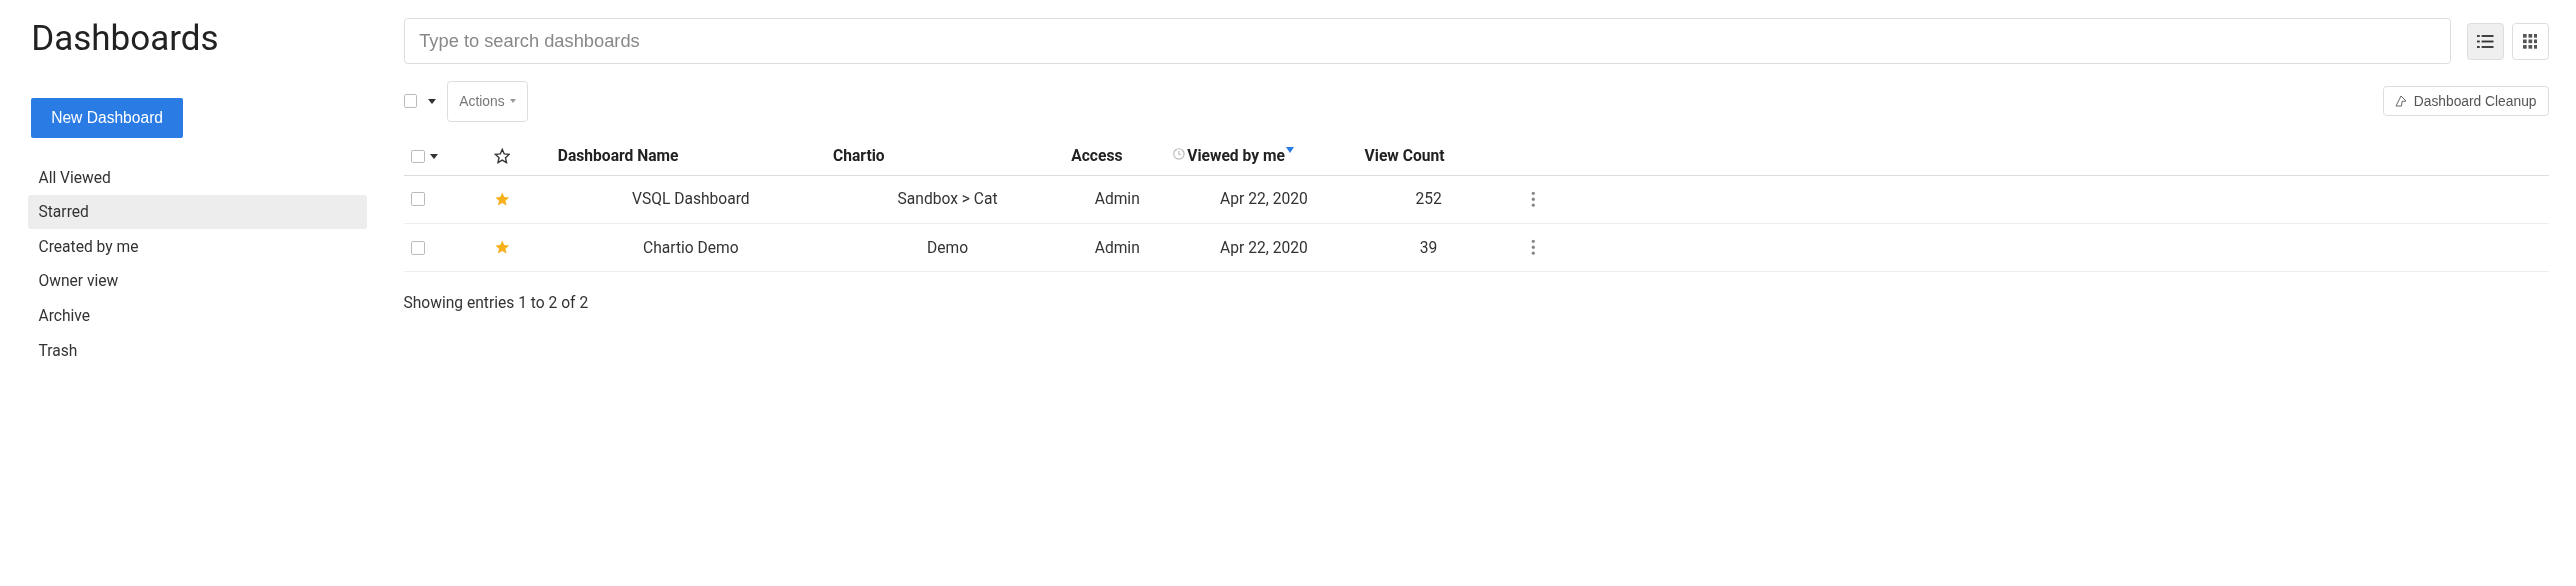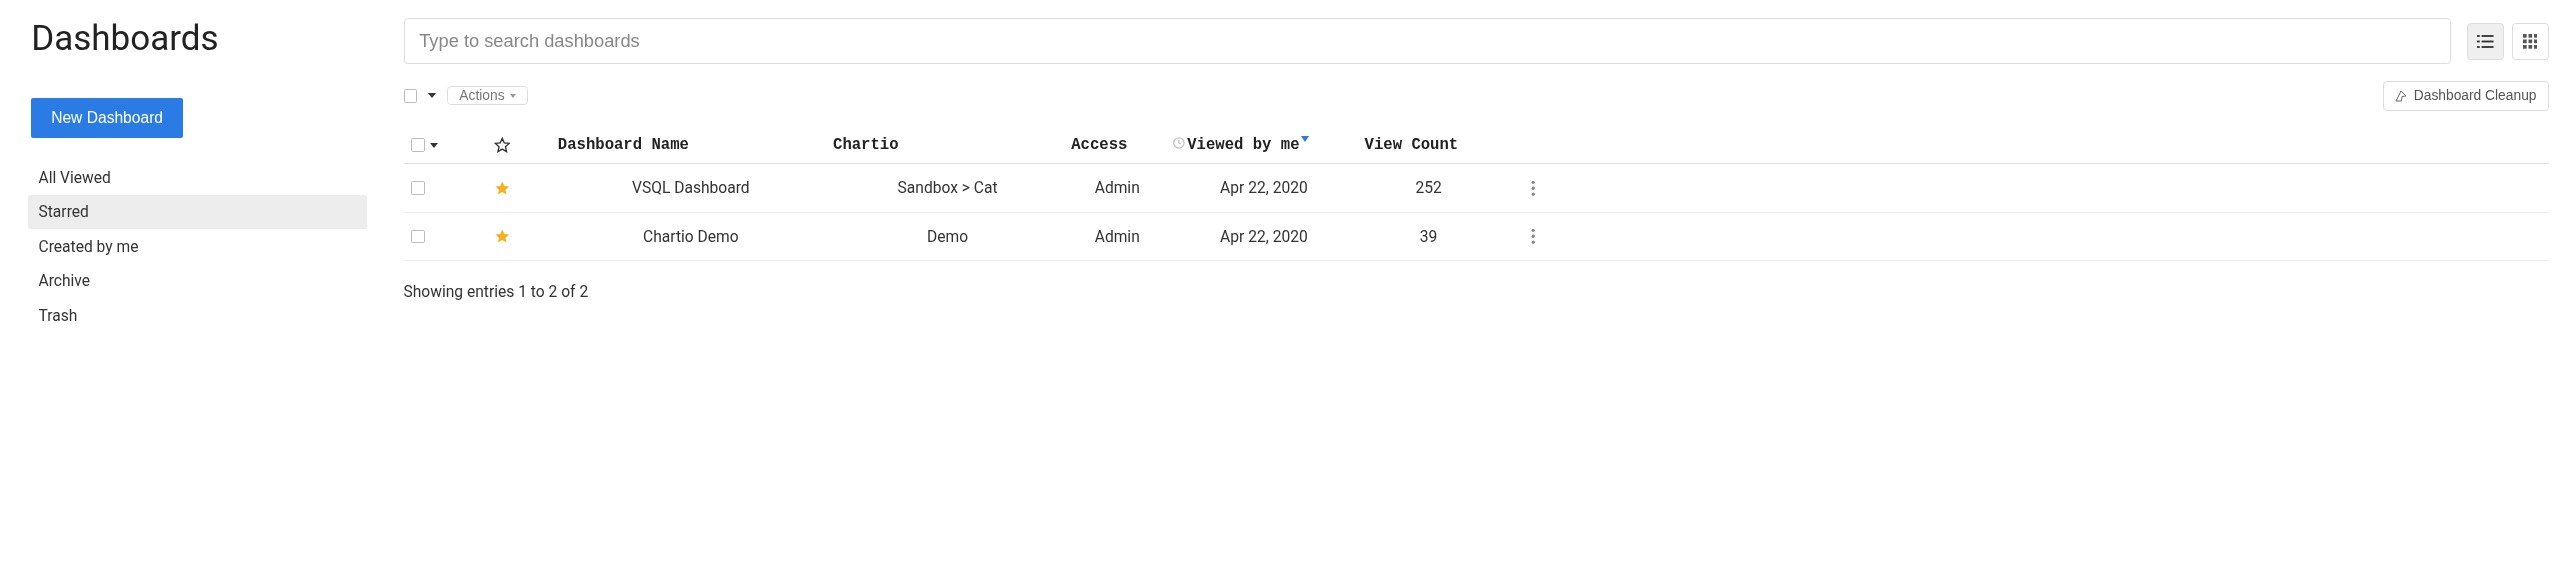--- a/index.html
+++ b/index.html
@@ -72,21 +72,21 @@
     width: 0; height: 0;
     border-left: 4.6px solid transparent;
     border-right: 4.6px solid transparent;
     border-top: 5.5px solid #333;
     cursor: pointer;
   }
   .actions-btn {
     border: 0.9px solid #ddd;
     background: #fff;
     border-radius: 3.7px;
-    padding: 1px 11px;
+    padding: 12px 11px;
     font-size: 13.8px;
     color: #777;
     cursor: pointer;
     display: flex; align-items: center; gap: 5.5px;
   }
   .actions-btn .tri {
     width:0;height:0;border-left:3.7px solid transparent;border-right:3.7px solid transparent;border-top:4.6px solid #999;
   }
   .spacer { flex: 1; }
   .cleanup-btn {
@@ -108,21 +108,21 @@
     gap: 9.2px;
   }
   .thead {
     border-bottom: 0.9px solid #ddd;
     padding: 9.2px 7.3px;
     font-weight: 700;
     font-size: 15.6px;
     color: #222;
   }
   .thead .col-check { display:flex; align-items:center; gap:5.5px; }
-  .th { white-space: nowrap; cursor: pointer; font-family: Liberation Mono, monospace; }
+  .th { white-space: nowrap; cursor: pointer; }
   .th.viewed { display:flex; gap:1px; }
   .th.viewed .sort-tri {
     width:0;height:0;border-left:4.6px solid transparent;border-right:4.6px solid transparent;border-top:6.4px solid #2a7be4;
   }
   .clock-icon { color:#bbb; display:inline-flex; }
   .trow {
     border-bottom: 0.9px solid #eee;
     padding: 14.7px 7.3px;
     font-size: 15.6px;
     color: #333;
@@ -140,20 +140,21 @@
 
 <div class="page">
 
   <aside class="sidebar">
     <h1 class="page-title">Dashboards</h1>
     <button class="new-btn">New Dashboard</button>
     <ul class="nav-list">
       <li class="nav-item">All Viewed</li>
       <li class="nav-item active">Starred</li>
       <li class="nav-item">Created by me</li>
+      <li class="nav-item">Owner view</li>
       <li class="nav-item">Archive</li>
       <li class="nav-item">Trash</li>
     </ul>
   </aside>
 
   <main class="main">
 
     <div class="topbar">
       <input class="search" type="text" placeholder="Type to search dashboards" style="">
       <div class="view-toggle">

